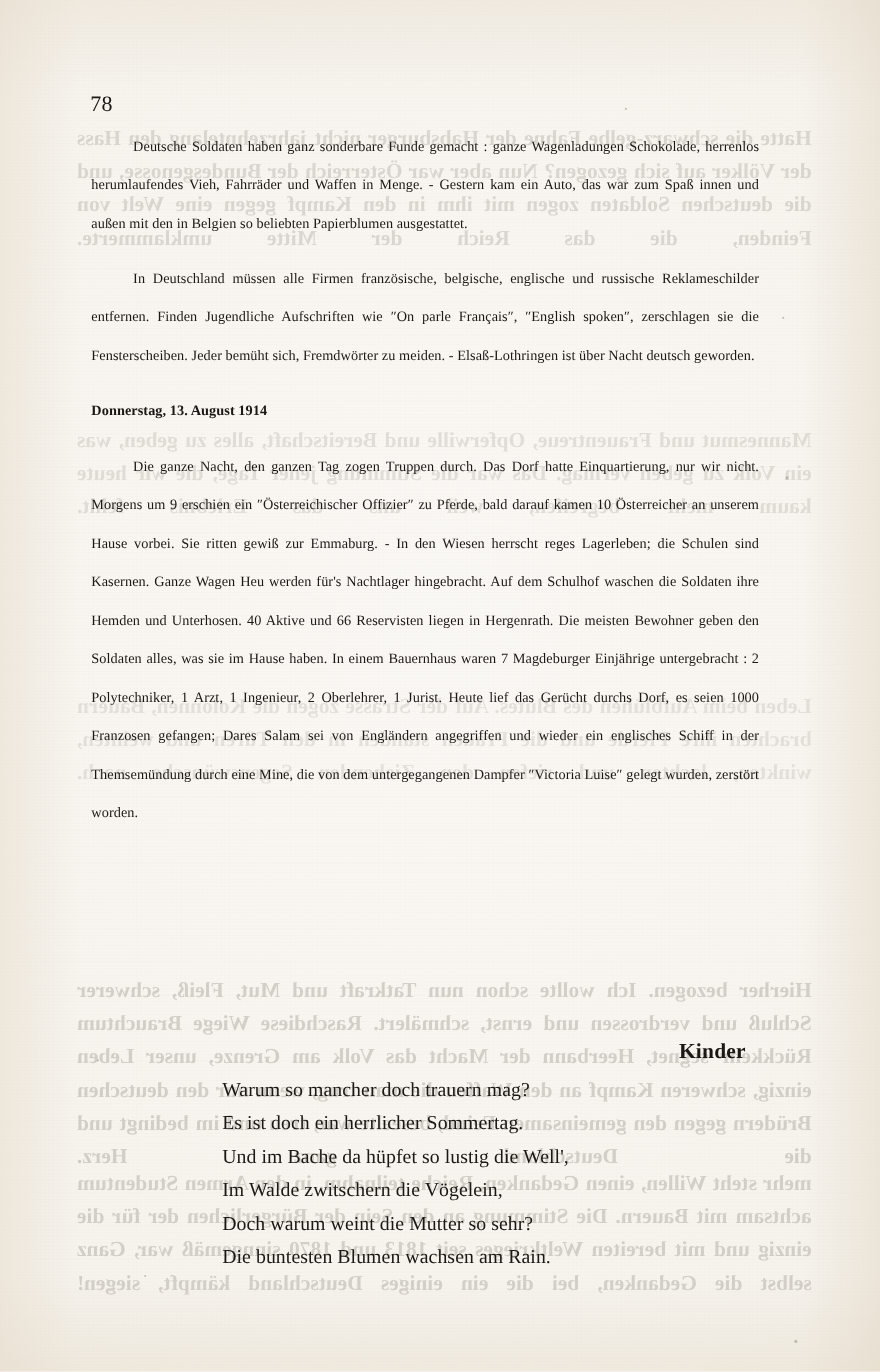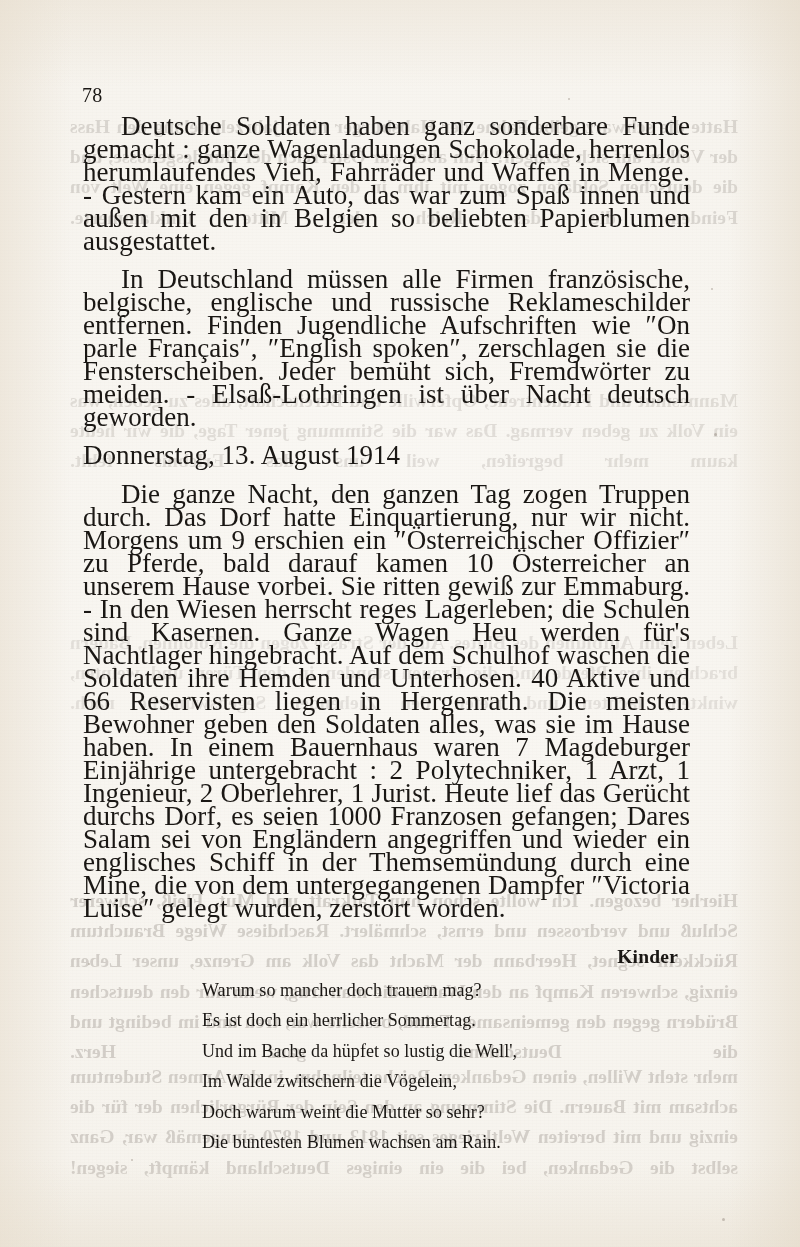--- a/index.html
+++ b/index.html
@@ -90,30 +90,30 @@
 
   .textblock {
     position: absolute;
     left: 83px;
     top: 115px;
     width: 607px;
   }
 
   p.para {
     margin: 0;
-    font-size: 27px;
-    line-height: 23px;
+    font-size: 13px;
+    line-height: 35px;
     text-align: justify;
     text-align-last: left;
     text-indent: 38px;
     hyphens: none;
     letter-spacing: 0.05px;
   }
 
-  p.para.noindent { text-indent: 0; }
+  p.para.noindent { text-indent: 0; font-weight: bold; }
 
   p.para + p.para { margin-top: 15px; }
   p.para.tight + p.para.tight { margin-top: 16px; }
 
   .heading {
     margin: 12px;
     text-align: right;
     font-weight: bold;
     font-size: 19.5px;
     line-height: 30px;

